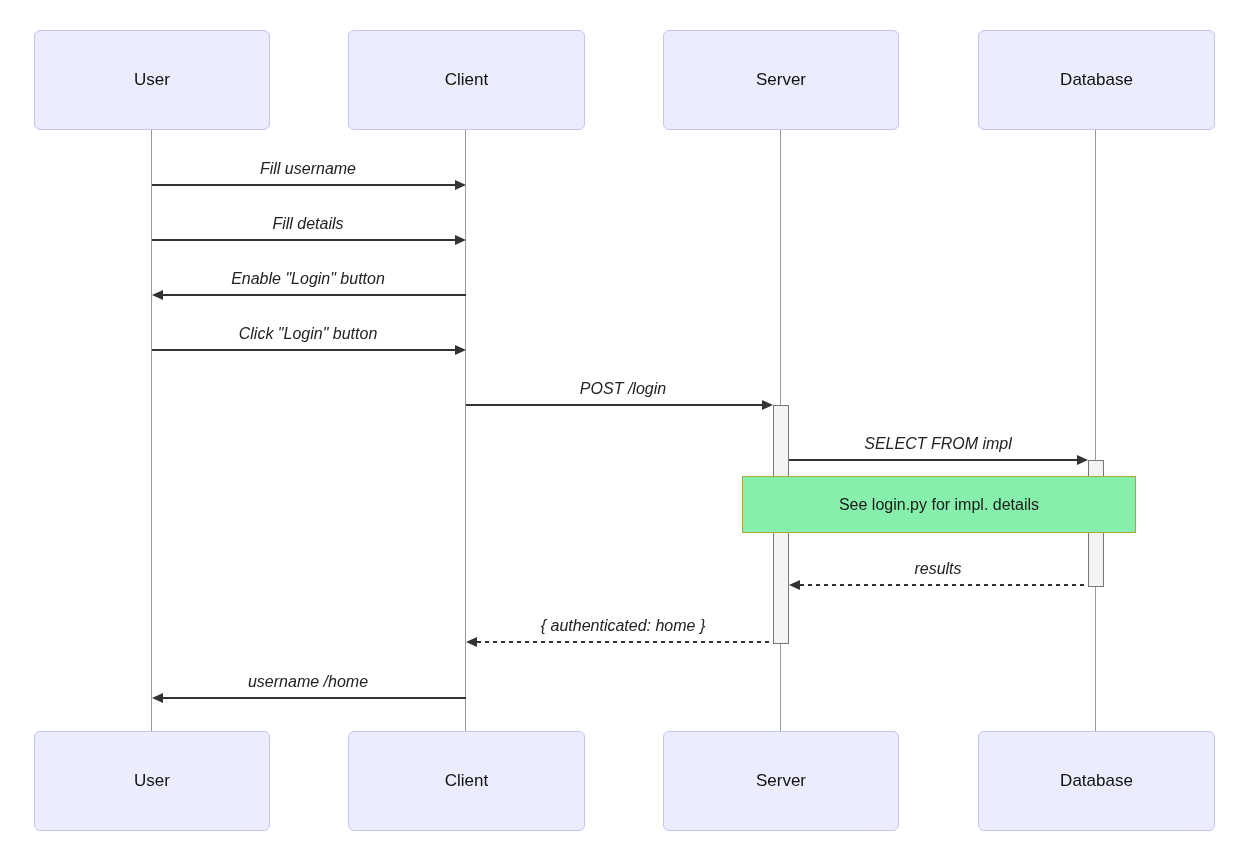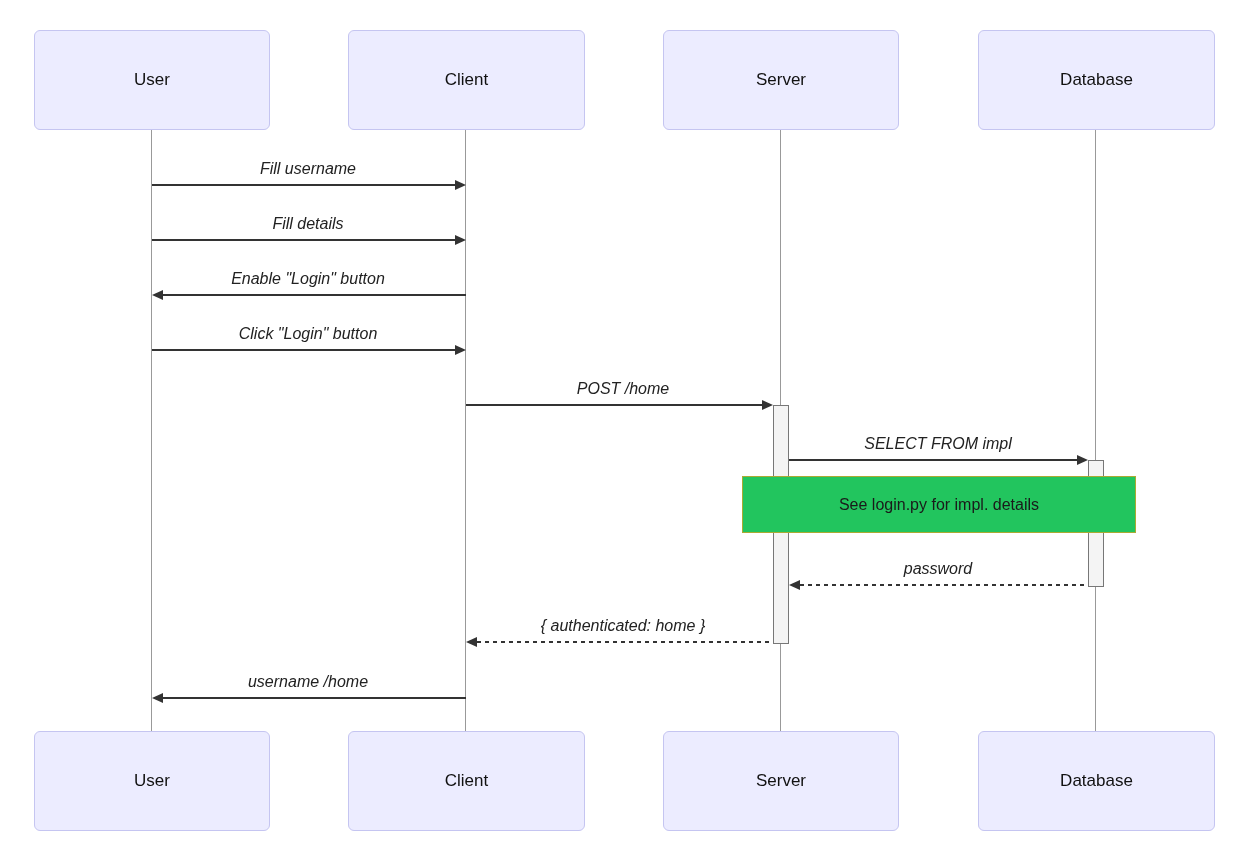--- a/index.html
+++ b/index.html
@@ -15,21 +15,21 @@
     background:#ECECFF; border:1px solid #c5c5f1; border-radius:6px;
     display:flex; align-items:center; justify-content:center;
     font-size:17px; color:#111111;
   }
   .activation {
     position:absolute; width:16px; box-sizing:border-box;
     background:#F4F4F4; border:1px solid #777777;
   }
   .note {
     position:absolute; left:742px; top:476px; width:394px; height:57px;
-    box-sizing:border-box; background:#22c55e; border:1px solid #AAAA33;
+    box-sizing:border-box; background:#86efac; border:1px solid #AAAA33;
     display:flex; align-items:center; justify-content:center;
     font-size:16px; color:#1a1a1a;
   }
   .msg-label {
     position:absolute; transform:translateX(-50%); white-space:nowrap;
     font-size:16px; color:#222222; height:20px; line-height:20px;font-style:italic;
   }
   .line-solid { position:absolute; height:2px; background:#333333; }
   .line-dashed {
     position:absolute; height:2px;
@@ -75,33 +75,33 @@
     <div class="head left" style="left:152px;top:290px"></div>
   </div>
 
   <div>
     <div class="msg-label" style="left:308px;top:324px">Click "Login" button</div>
     <div class="line-solid" style="left:152px;top:349px;width:303px"></div>
     <div class="head right" style="left:455px;top:345px"></div>
   </div>
 
   <div>
-    <div class="msg-label" style="left:623px;top:379px">POST /home</div>
+    <div class="msg-label" style="left:623px;top:379px">POST /login</div>
     <div class="line-solid" style="left:466px;top:404px;width:296px"></div>
     <div class="head right" style="left:762px;top:400px"></div>
   </div>
 
   <div>
     <div class="msg-label" style="left:938px;top:434px">SELECT FROM impl</div>
     <div class="line-solid" style="left:789px;top:459px;width:288px"></div>
     <div class="head right" style="left:1077px;top:455px"></div>
   </div>
 
   <div>
-    <div class="msg-label" style="left:938px;top:559px">password</div>
+    <div class="msg-label" style="left:938px;top:559px">results</div>
     <div class="line-dashed" style="left:800px;top:584px;width:288px"></div>
     <div class="head left" style="left:789px;top:580px"></div>
   </div>
 
   <div>
     <div class="msg-label" style="left:623px;top:616px">{ authenticated: home }</div>
     <div class="line-dashed" style="left:477px;top:641px;width:296px"></div>
     <div class="head left" style="left:466px;top:637px"></div>
   </div>
 

